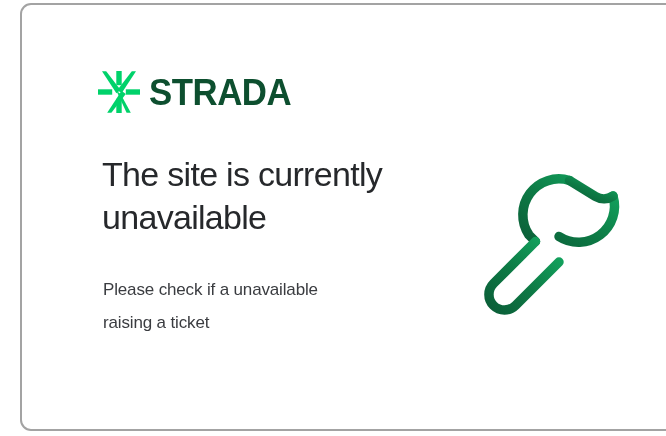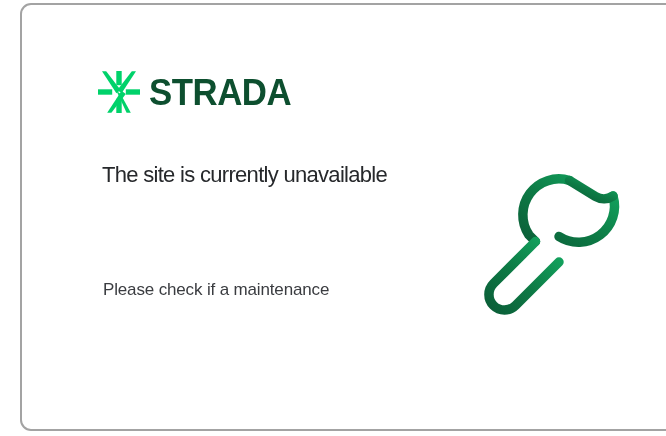--- a/index.html
+++ b/index.html
@@ -62,21 +62,21 @@
     white-space: nowrap;
   }
 
   
   .headline {
     position: absolute;
     left: 80px;
     top: 148px;
     width: 340px;
     margin: 0;
-    font-size: 22px;
+    font-size: 34px;
     line-height: 43px;
     font-weight: 400;
     letter-spacing: -0.7px;
     color: #26282b;
     font-family: "Liberation Sans", sans-serif;
   }
 
   
   .body-copy {
     position: absolute;
@@ -133,21 +133,22 @@
             <polygon points="18.4,19.8 22.6,23.0 32.8,41.8 28.6,41.8"></polygon>
           </g>
         </svg>
       </span>
       <span class="brand-word">STRADA</span>
     </div>
 
     <h1 class="headline">The site is currently unavailable</h1>
 
     <p class="body-copy">
-      <span>Please check if a maintenance</span>
+      <span>Please check if a unavailable</span>
+      <span>raising a ticket</span>
     </p>
 
     <div class="wrench">
       <svg viewBox="0 0 166 166" xmlns="http://www.w3.org/2000/svg" aria-hidden="true">
         <defs>
           <linearGradient id="wrenchGrad" x1="0" y1="1" x2="1" y2="0">
             <stop offset="0%" stop-color="#0b5e38"></stop>
             <stop offset="45%" stop-color="#0d7a45"></stop>
             <stop offset="100%" stop-color="#14ab63"></stop>
           </linearGradient>

